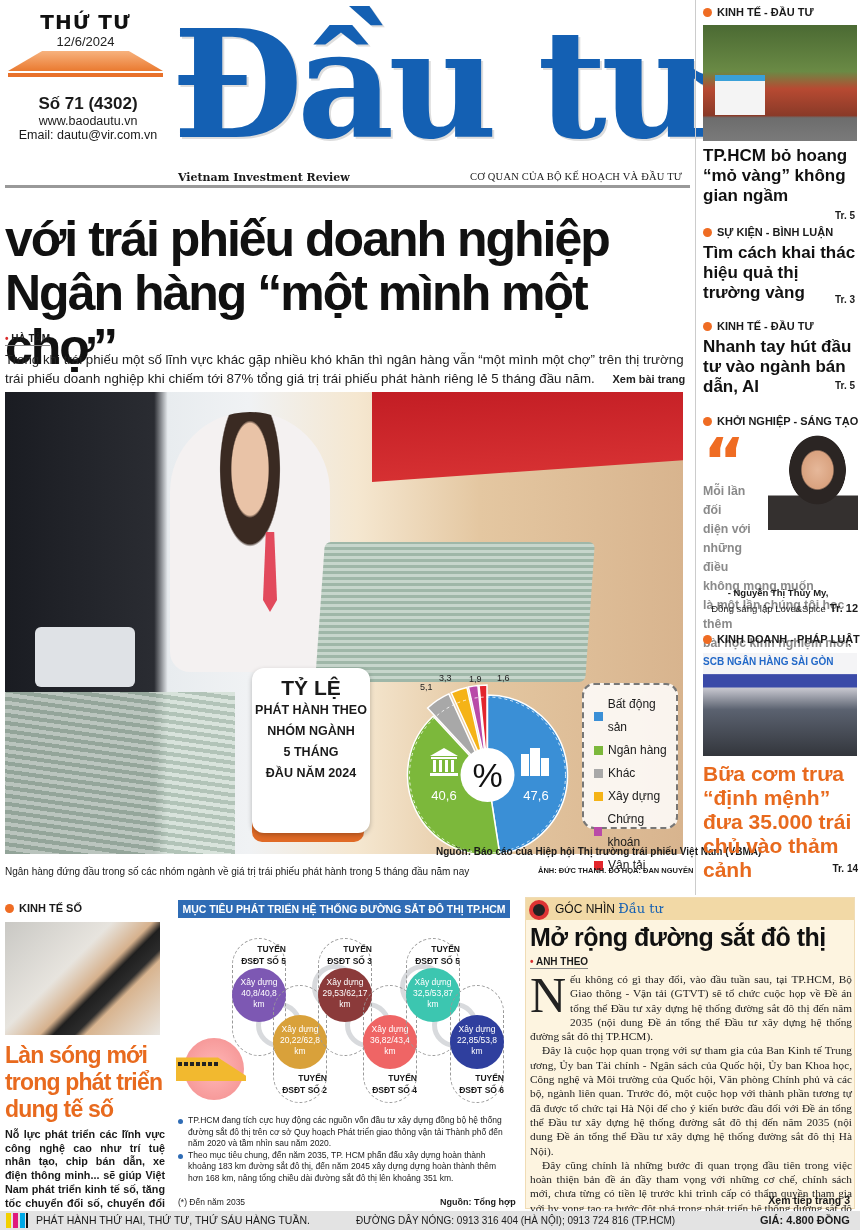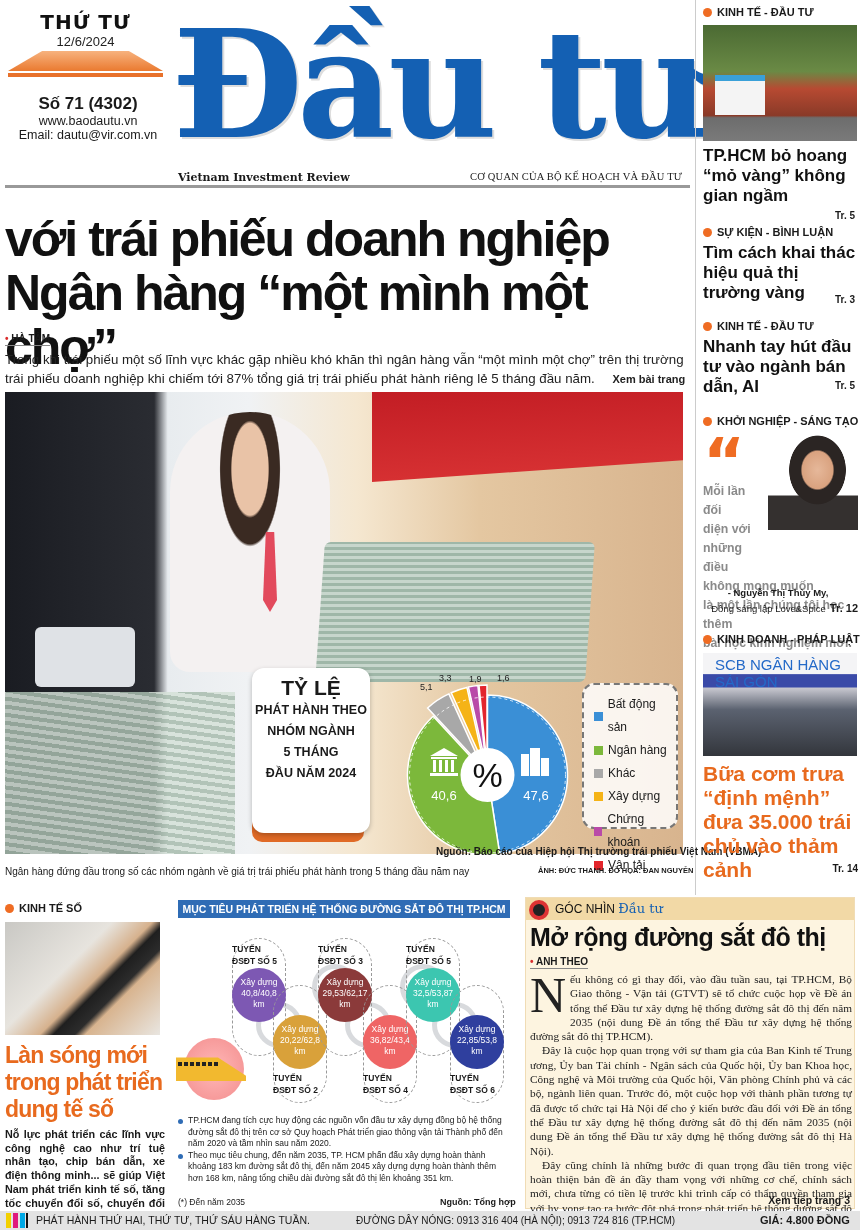--- a/index.html
+++ b/index.html
@@ -65,34 +65,34 @@
 #r4sec{left:703px;top:415px}
 #quote{left:703px;top:432px;font-family:"DejaVu Sans",sans-serif;font-weight:900;font-size:64px;color:#ef6c23;line-height:60px;height:50px;overflow:hidden}
 #portrait{left:768px;top:430px;width:90px;height:100px;border-radius:0 0 0 0;background:radial-gradient(ellipse at 55% 40%,#e6b89a 0,#d9a27f 22%,#2b2523 24%,#2b2523 40%,transparent 41%),linear-gradient(#fff 0,#fff 65%,#34302f 66%)}
 #qtext{left:703px;top:482px;width:155px;font-size:12.3px;line-height:19px;font-weight:700;color:#8a8a8a}
 #qtext .short{display:block;width:60px}
 #qauth{left:703px;top:587px;width:150px;text-align:center;font-size:9.5px;font-weight:700}
 #qrole{left:703px;top:602px;width:155px;text-align:right;font-size:9.5px}
 #qrole b{font-size:11px;margin-left:4px}
 #r5sec{left:703px;top:633px}
 #r5img{left:703px;top:653px;width:154px;height:103px;background:linear-gradient(#f4f4f6 0,#f4f4f6 20%,#3a4aa8 21%,#3a4aa8 33%,#c8c8d0 34%,#5b6270 55%,#33363c 100%)}
-#r5img .scb{position:absolute;left:12px;top:3px;font-size:15px;font-weight:400;color:#2369c8}
+#r5img .scb{position:absolute;left:0;top:3px;font-size:10px;font-weight:700;color:#2369c8}
 #r5title{left:703px;top:762px;width:155px;font-size:21px;line-height:24px;color:#e86a1e;font-weight:700}
 #r5tr{left:820px;top:863px;width:38px}
 
 #b1sec{left:5px;top:902px}
 #b1img{left:5px;top:922px;width:155px;height:113px;background:linear-gradient(135deg,#c9c8c4 0,#e7e4de 40%,#d6b18d 55%,#1f1f1f 60%,#2c2c2c 68%,#d8b48f 72%,#e9e6e1 100%)}
 #b1title{left:5px;top:1042px;width:165px;font-size:23px;line-height:27px;color:#e86a1e;font-weight:700;letter-spacing:-.8px}
 #b1text{left:5px;top:1128px;width:160px;font-size:10.8px;line-height:13.7px;font-weight:700;text-align:justify}
 #b1text .trr{float:right}
 
 #mbanner{left:178px;top:900px;width:332px;height:18px;background:#2f6cb5;color:#fff;font-size:10.5px;font-weight:700;text-align:center;line-height:18px}
 .oval{position:absolute;width:54px;height:118px;border:1px dashed #999;border-radius:27px}
 .cir{position:absolute;width:54px;height:54px;border-radius:50%;color:#fff;font-size:8.5px;text-align:center;line-height:11px;padding-top:9px}
-.lbl{position:absolute;width:54px;text-align:left;font-size:8.5px;font-weight:700;line-height:12px}
+.lbl{position:absolute;width:54px;text-align:right;font-size:8.5px;font-weight:700;line-height:12px}
 .ring{position:absolute;width:46px;height:46px;border:5px solid #d8dadd;border-radius:50%}
 #train-bg{left:184px;top:1038px;width:60px;height:62px;border-radius:50%;background:radial-gradient(#ffb8b8,#f38d8d)}
 #train{left:176px;top:1055px;width:70px;height:26px;background:#f2b92f;clip-path:polygon(0 10%,60% 10%,100% 80%,100% 100%,0 100%);}
 #train-win{left:178px;top:1062px;width:40px;height:4px;background:repeating-linear-gradient(90deg,#222 0 4px,#f2b92f 4px 6px)}
 #mbul{left:178px;top:1115px;width:330px;font-size:8.5px;line-height:11.5px}
 #mbul li{list-style:none;padding-left:10px;position:relative}
 #mbul li::before{content:"";position:absolute;left:0;top:4px;width:5px;height:5px;border-radius:50%;background:#2f6cb5}
 #mnote{left:178px;top:1197px;font-size:8.5px}
 #msrc{left:440px;top:1197px;font-size:9px;font-weight:700}
 

